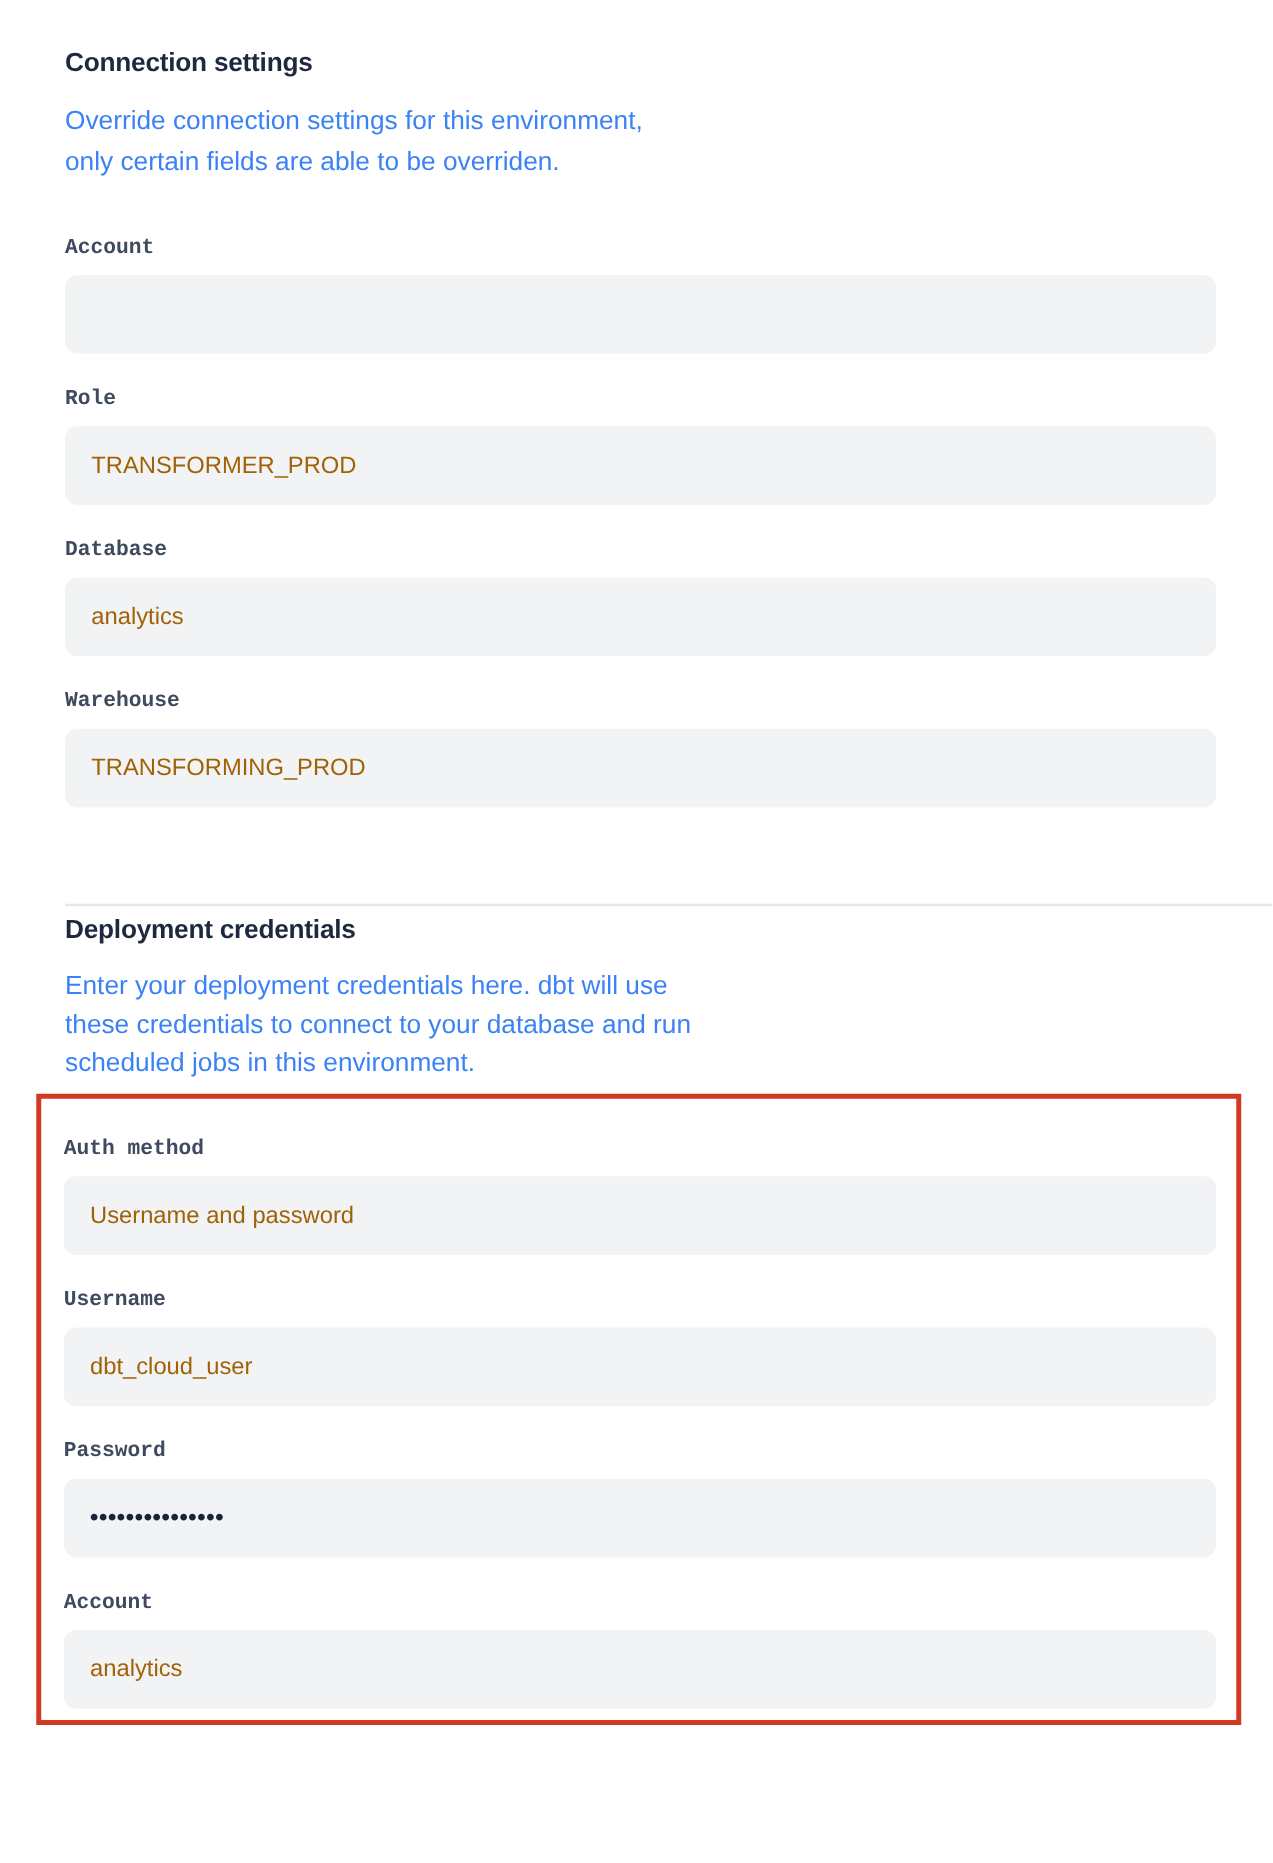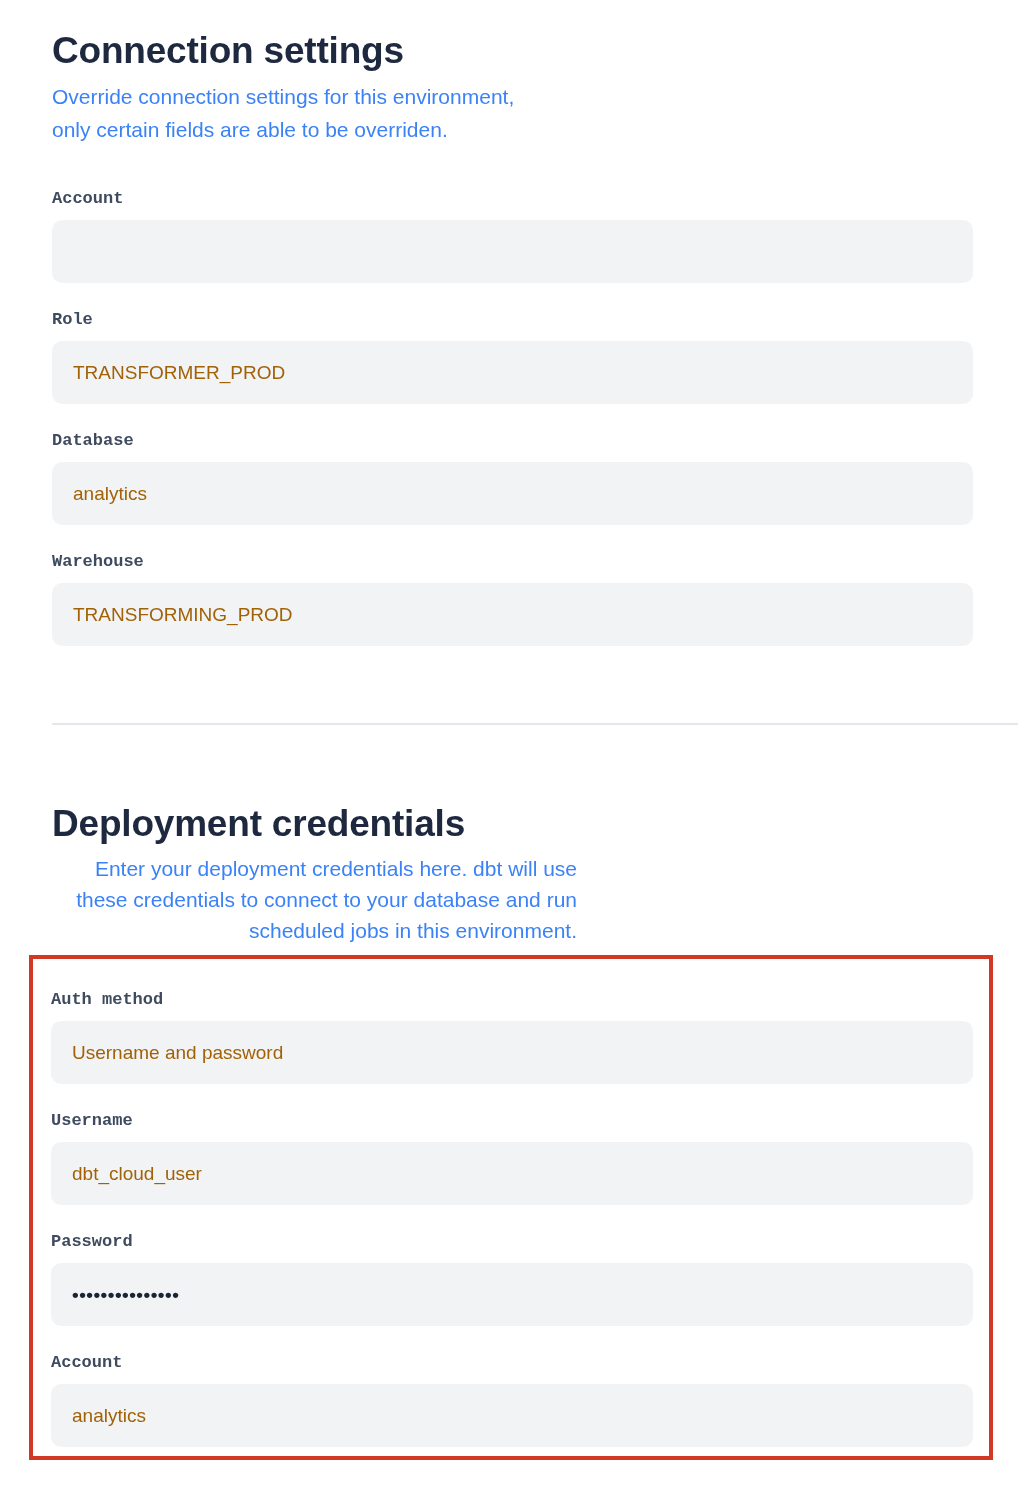--- a/index.html
+++ b/index.html
@@ -10,34 +10,34 @@
   body {
     width: 1018px;
     height: 1490px;
     overflow: hidden;
   }
   .content {
     width: 1018px;
     padding: 32px 45px 0 52px;
   }
   .section-title {
-    font-size: 37px;
+    font-size: 21px;
     line-height: 38px;
     font-weight: 700;
     color: #1e2940;
     letter-spacing: -0.2px;
   }
   .section-desc {
     margin-top: 10px;
     font-size: 21px;
     line-height: 31px;
     color: #3b82f6;
   }
   .desc-connection { max-width: 500px; line-height: 33px; margin-bottom: 42px; }
-  .desc-deployment { max-width: 525px; text-align: right; }
+  .desc-deployment { max-width: 525px; }
   .field { margin-bottom: 26px; }
   .field:last-child { margin-bottom: 0; }
   .field-label {
     display: block;
     font-size: 17px;
     line-height: 22px;
     font-weight: 700;
     color: #3e4a5e;
     margin-bottom: 10px;
     font-family: Liberation Mono, monospace;
@@ -60,21 +60,21 @@
     font-weight: 700;
     letter-spacing: 0.5px;
     color: #1b2434;
   }
   .divider {
     border: none;
     border-top: 2px solid #e7e6ec;
     margin: 77px 0 0 0;
     margin-right: -45px; 
   }
-  .section-deployment { margin-top: 80px; }
+  .section-deployment { }
   .highlight-box {
     margin-top: 9px;
     margin-left: -23px;
     margin-right: -20px;
     border: 4px solid #d03a24;
     padding: 30px 16px 9px 18px;
   }
 </style>
 </head>
 <body>

